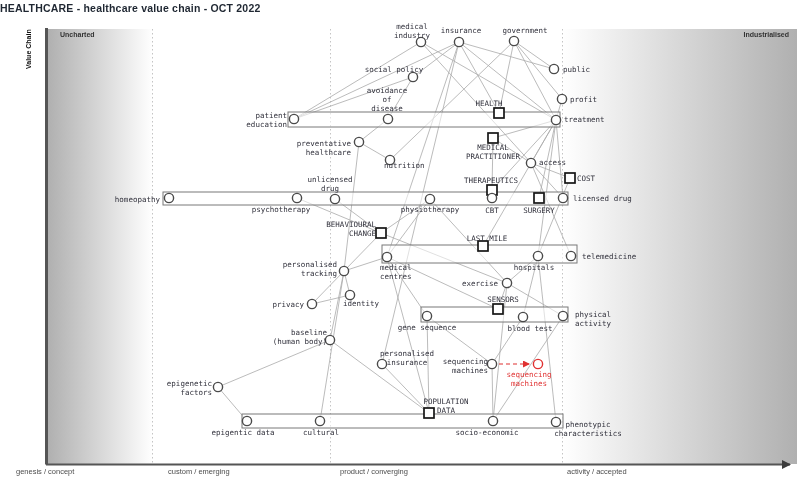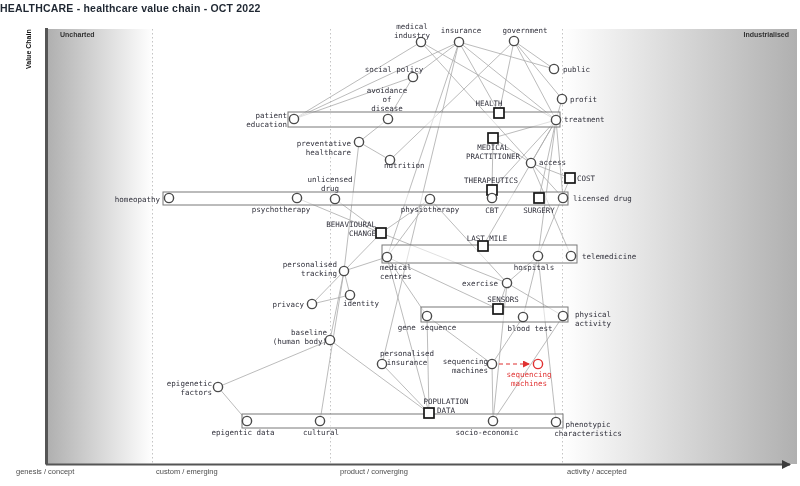--- a/index.html
+++ b/index.html
@@ -10,21 +10,21 @@
   .title{position:absolute;top:2px;left:0;width:800px;
          font-size:10.5px;font-weight:700;color:#1f2732;letter-spacing:.2px;}
   .corner{position:absolute;top:31px;font-size:7px;font-weight:700;color:#333;}
   #uncharted{left:60px;}
   #industrialised{right:11px;}
   .value-chain{position:absolute;top:69px;left:25px;transform:rotate(-90deg);
                transform-origin:0 0;font-size:7px;font-weight:700;color:#111;
                white-space:nowrap;}
   .stage{position:absolute;top:467px;font-size:7.5px;color:#4d4d4d;
          white-space:nowrap;}
-  #stage-0{left:16px}#stage-1{left:156px}#stage-2{left:340px}#stage-3{left:567px}
+  #stage-0{left:16px}#stage-1{left:168px}#stage-2{left:340px}#stage-3{left:567px}
   .evolution{position:absolute;top:470px;right:4px;font-size:8px;font-weight:700;color:#111;margin-top:18px;}
 </style>
 </head>
 <body>
 
 <div id="map-root">
   <svg id="map-svg" width="800" height="486" viewBox="0 0 800 486">
       <defs>
         <linearGradient id="gradL" x1="0" x2="1" y1="0" y2="0">
           <stop offset="0" stop-color="#b0b0b0" stop-opacity="1"></stop>

